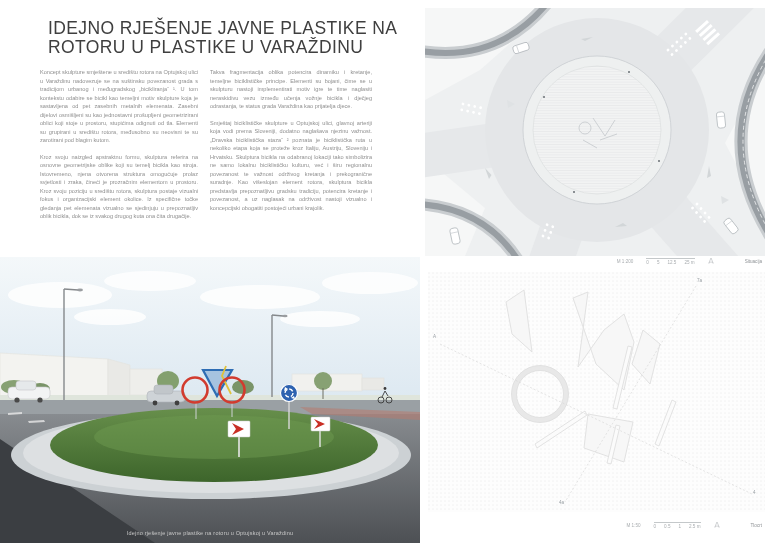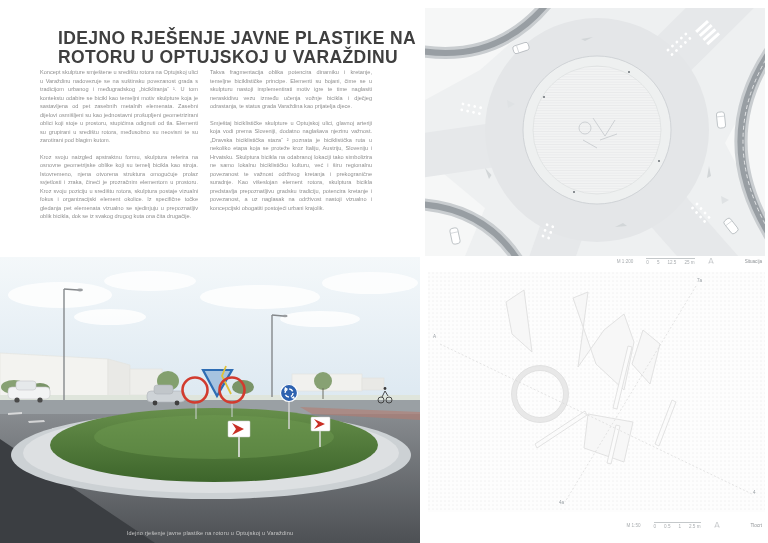--- a/index.html
+++ b/index.html
@@ -30,23 +30,23 @@
   .render{position:absolute;left:0;top:257px;width:420px;height:286px;}
   .render-caption{position:absolute;left:0;right:0;bottom:7px;text-align:center;
                   font-size:5.5px;color:#c9c9c9;letter-spacing:.2px;}
   figure{margin:0;}
 </style>
 </head>
 <body>
 
 <div class="board">
 
-  <h1 class="title" style="margin:18px;font-weight:700;">
+  <h1 class="title" style="margin:8px;font-weight:400;">
     <span>IDEJNO RJEŠENJE JAVNE PLASTIKE NA</span><br>
-    <span>ROTORU U OPTUJSKOJ U VARAŽDINU</span>
+    <span>ROTORU U PLASTIKE U VARAŽDINU</span>
   </h1>
 
   <div class="col col-left">
     <p>Koncept skulpture smještene u središtu rotora na Optujskoj ulici u Varaždinu nadovezuje se na suštinsku povezanost grada s tradicijom urbanog i međugradskog „bicikliranja“ ¹. U tom kontekstu odabire se bicikl kao temeljni motiv skulpture koja je sastavljena od pet zasebnih metalnih elemenata. Zasebni dijelovi osmišljeni su kao jednostavni prošupljeni geometrizirani oblici koji stoje u prostoru, stupićima odignuti od tla. Elementi su grupirani u središtu rotora, međusobno su neovisni te su zarotirani pod blagim kutom.</p>
     <p>Kroz svoju naizgled apstraktnu formu, skulptura referira na osnovne geometrijske oblike koji su temelj bicikla kao stroja. Istovremeno, njena otvorena struktura omogućuje prolaz svjetlosti i zraka, čineći je prozračnim elementom u prostoru. Kroz svoju poziciju u središtu rotora, skulptura postaje vizualni fokus i organizacijski element okolice. Iz specifične točke gledanja pet elemenata vizualno se sjedinjuju u prepoznatljiv oblik bicikla, dok se iz svakog drugog kuta ona čita drugačije.</p>
   </div>
   <div class="col col-right">
     <p>Takva fragmentacija oblika potencira dinamiku i kretanje, temeljne biciklističke principe. Elementi su bojani, čime se u skulpturu nastoji implementirati motiv igre te time naglasiti neraskidivu vezu između učenja vožnje bicikla i dječjeg odrastanja, te status grada Varaždina kao prijatelja djece.</p>
     <p>Smještaj biciklističke skulpture u Optujskoj ulici, glavnoj arteriji koja vodi prema Sloveniji, dodatno naglašava njezinu važnost. „Dravska biciklistička staza“ ² poznata je biciklistička ruta u nekoliko etapa koja se proteže kroz Italiju, Austriju, Sloveniju i Hrvatsku. Skulptura bicikla na odabranoj lokaciji tako simbolizira ne samo lokalnu biciklističku kulturu, već i širu regionalnu povezanost te važnost održivog kretanja i prekogranične suradnje. Kao višeslojan element rotora, skulptura bicikla predstavlja prepoznatljivu gradsku tradiciju, potencira kretanje i povezanost, a uz naglasak na održivost nastoji vizualno i koncepcijski obogatiti postojeći urbani krajolik.</p>
   </div>

